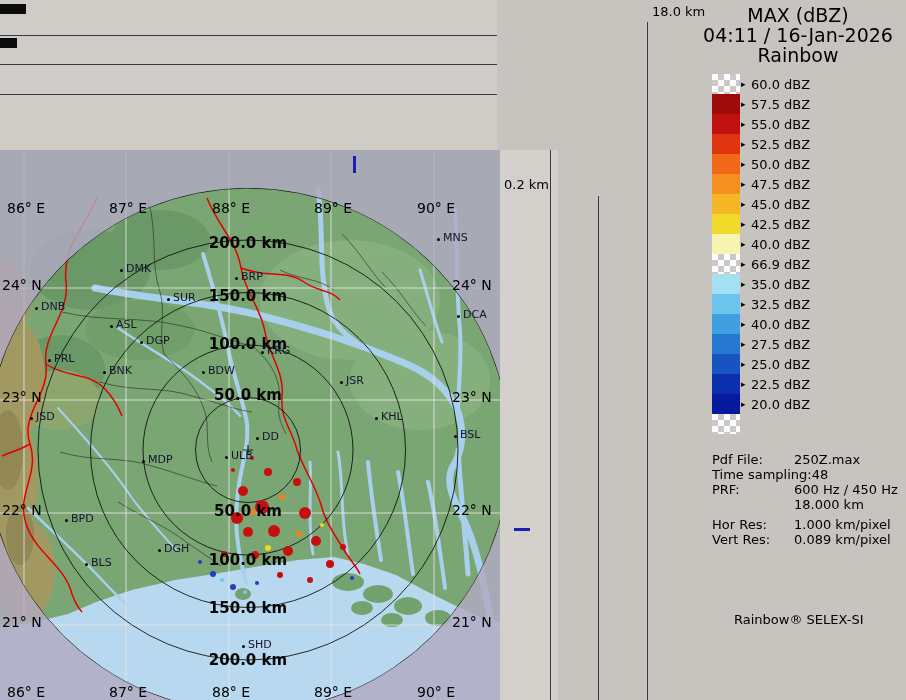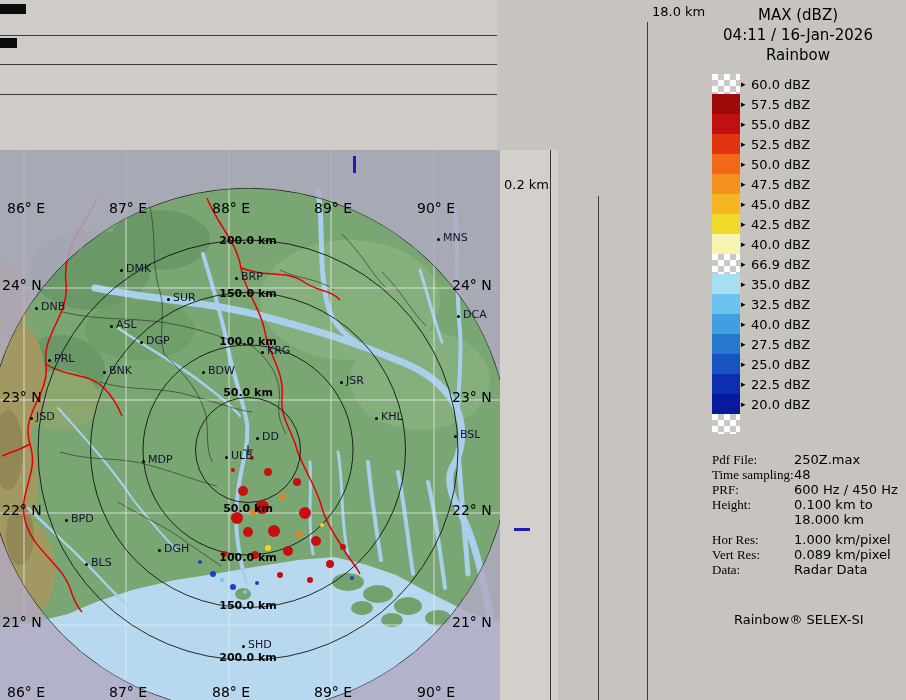--- a/index.html
+++ b/index.html
@@ -8,42 +8,42 @@
     background:#c7c4bf;font-family:"DejaVu Sans","Liberation Sans",sans-serif;color:#000;
   }
   
   .top-panel{position:absolute;left:0;top:0;width:497px;height:150px;background:#cfccc7;}
   .hline{position:absolute;left:0;width:497px;height:1px;background:#3a3a3a;}
   .blob{position:absolute;background:#0b0b0b;}
   
   .map-panel{position:absolute;left:0;top:150px;width:500px;height:550px;}
   .map-panel svg{position:absolute;left:0;top:0;}
   .lonlab,.latlab{position:absolute;font-size:14px;color:#000;white-space:nowrap;}
-  .ringlab{position:absolute;font-size:11px;font-weight:bold;color:#050505;transform:translateX(-50%);white-space:nowrap;}
+  .ringlab{position:absolute;font-size:15px;font-weight:bold;color:#050505;transform:translateX(-50%);white-space:nowrap;}
   .city{position:absolute;font-size:11px;color:#12122e;white-space:nowrap;}
   .city .dot{position:absolute;left:0;top:0;width:3px;height:3px;background:#000;border-radius:50%;}
   .city .cname{position:absolute;left:6px;top:-7px;}
   .echo-tick-v{position:absolute;left:353px;top:6px;width:3px;height:17px;background:#1d1db8;}
   
   .strip{position:absolute;left:500px;top:150px;width:58px;height:550px;background:#d3d0cb;}
   .vline{position:absolute;width:1px;background:#3a3a3a;}
   .echo-tick-h{position:absolute;left:514px;top:528px;width:16px;height:3px;background:#1d1db8;}
   .hlabel{position:absolute;font-size:13px;color:#000;white-space:nowrap;}
   
   .legend{position:absolute;left:690px;top:0;width:216px;height:700px;}
-  .lg-title{text-align:center;font-size:15px;line-height:20px;padding-top:5px;}
+  .lg-title{text-align:center;font-size:19px;line-height:20px;padding-top:5px;}
   .lg-bar{position:absolute;left:22px;top:74px;}
   .lg-row{display:flex;align-items:center;height:20px;}
   .swatch{width:28px;height:20px;flex:none;}
   .checker{background:conic-gradient(#c9c9c9 25%,#ffffff 0 50%,#c9c9c9 0 75%,#ffffff 0) 0 0/12px 12px;}
   .lg-arrow{font-size:9px;width:9px;margin-left:1px;line-height:20px;color:#000;flex:none;}
   .lg-label{font-size:13px;margin-left:1px;white-space:nowrap;}
   .info{position:absolute;left:22px;top:452px;font-size:13px;width:190px;}
   .inf-row{display:flex;height:15px;line-height:15px;white-space:nowrap;}
-  .inf-label{min-width:82px;flex:none;font-family:Liberation Serif, serif;}
+  .inf-label{min-width:82px;flex:none;}
   .inf-gap{margin-top:5px;}
   .brand{position:absolute;left:22px;top:160px;font-size:13px;white-space:nowrap;}
 </style>
 </head>
 <body>
 
 <div class="screen">
 
   <div class="top-panel">
     <div class="hline" style="top:35px"></div>
@@ -420,36 +420,28 @@
         </div>
       <div class="inf-row">
           <span class="inf-label">Time sampling:</span>
           <span class="inf-value">48</span>
         </div>
       <div class="inf-row">
           <span class="inf-label">PRF:</span>
           <span class="inf-value">600 Hz / 450 Hz</span>
         </div>
       <div class="inf-row">
-          <span class="inf-label">Height:</span>
-          <span class="inf-value">0.100 km to</span>
-        </div>
-      <div class="inf-row">
           <span class="inf-label"></span>
           <span class="inf-value">18.000 km</span>
         </div>
       <div class="inf-row inf-gap">
           <span class="inf-label">Hor Res:</span>
           <span class="inf-value">1.000 km/pixel</span>
         </div>
       <div class="inf-row">
           <span class="inf-label">Vert Res:</span>
           <span class="inf-value">0.089 km/pixel</span>
         </div>
-      <div class="inf-row">
-          <span class="inf-label">Data:</span>
-          <span class="inf-value">Radar Data</span>
-        </div>
       <div class="brand">Rainbow® SELEX-SI</div>
     </div>
   </div>
 
 </div>
 
 </body></html>

